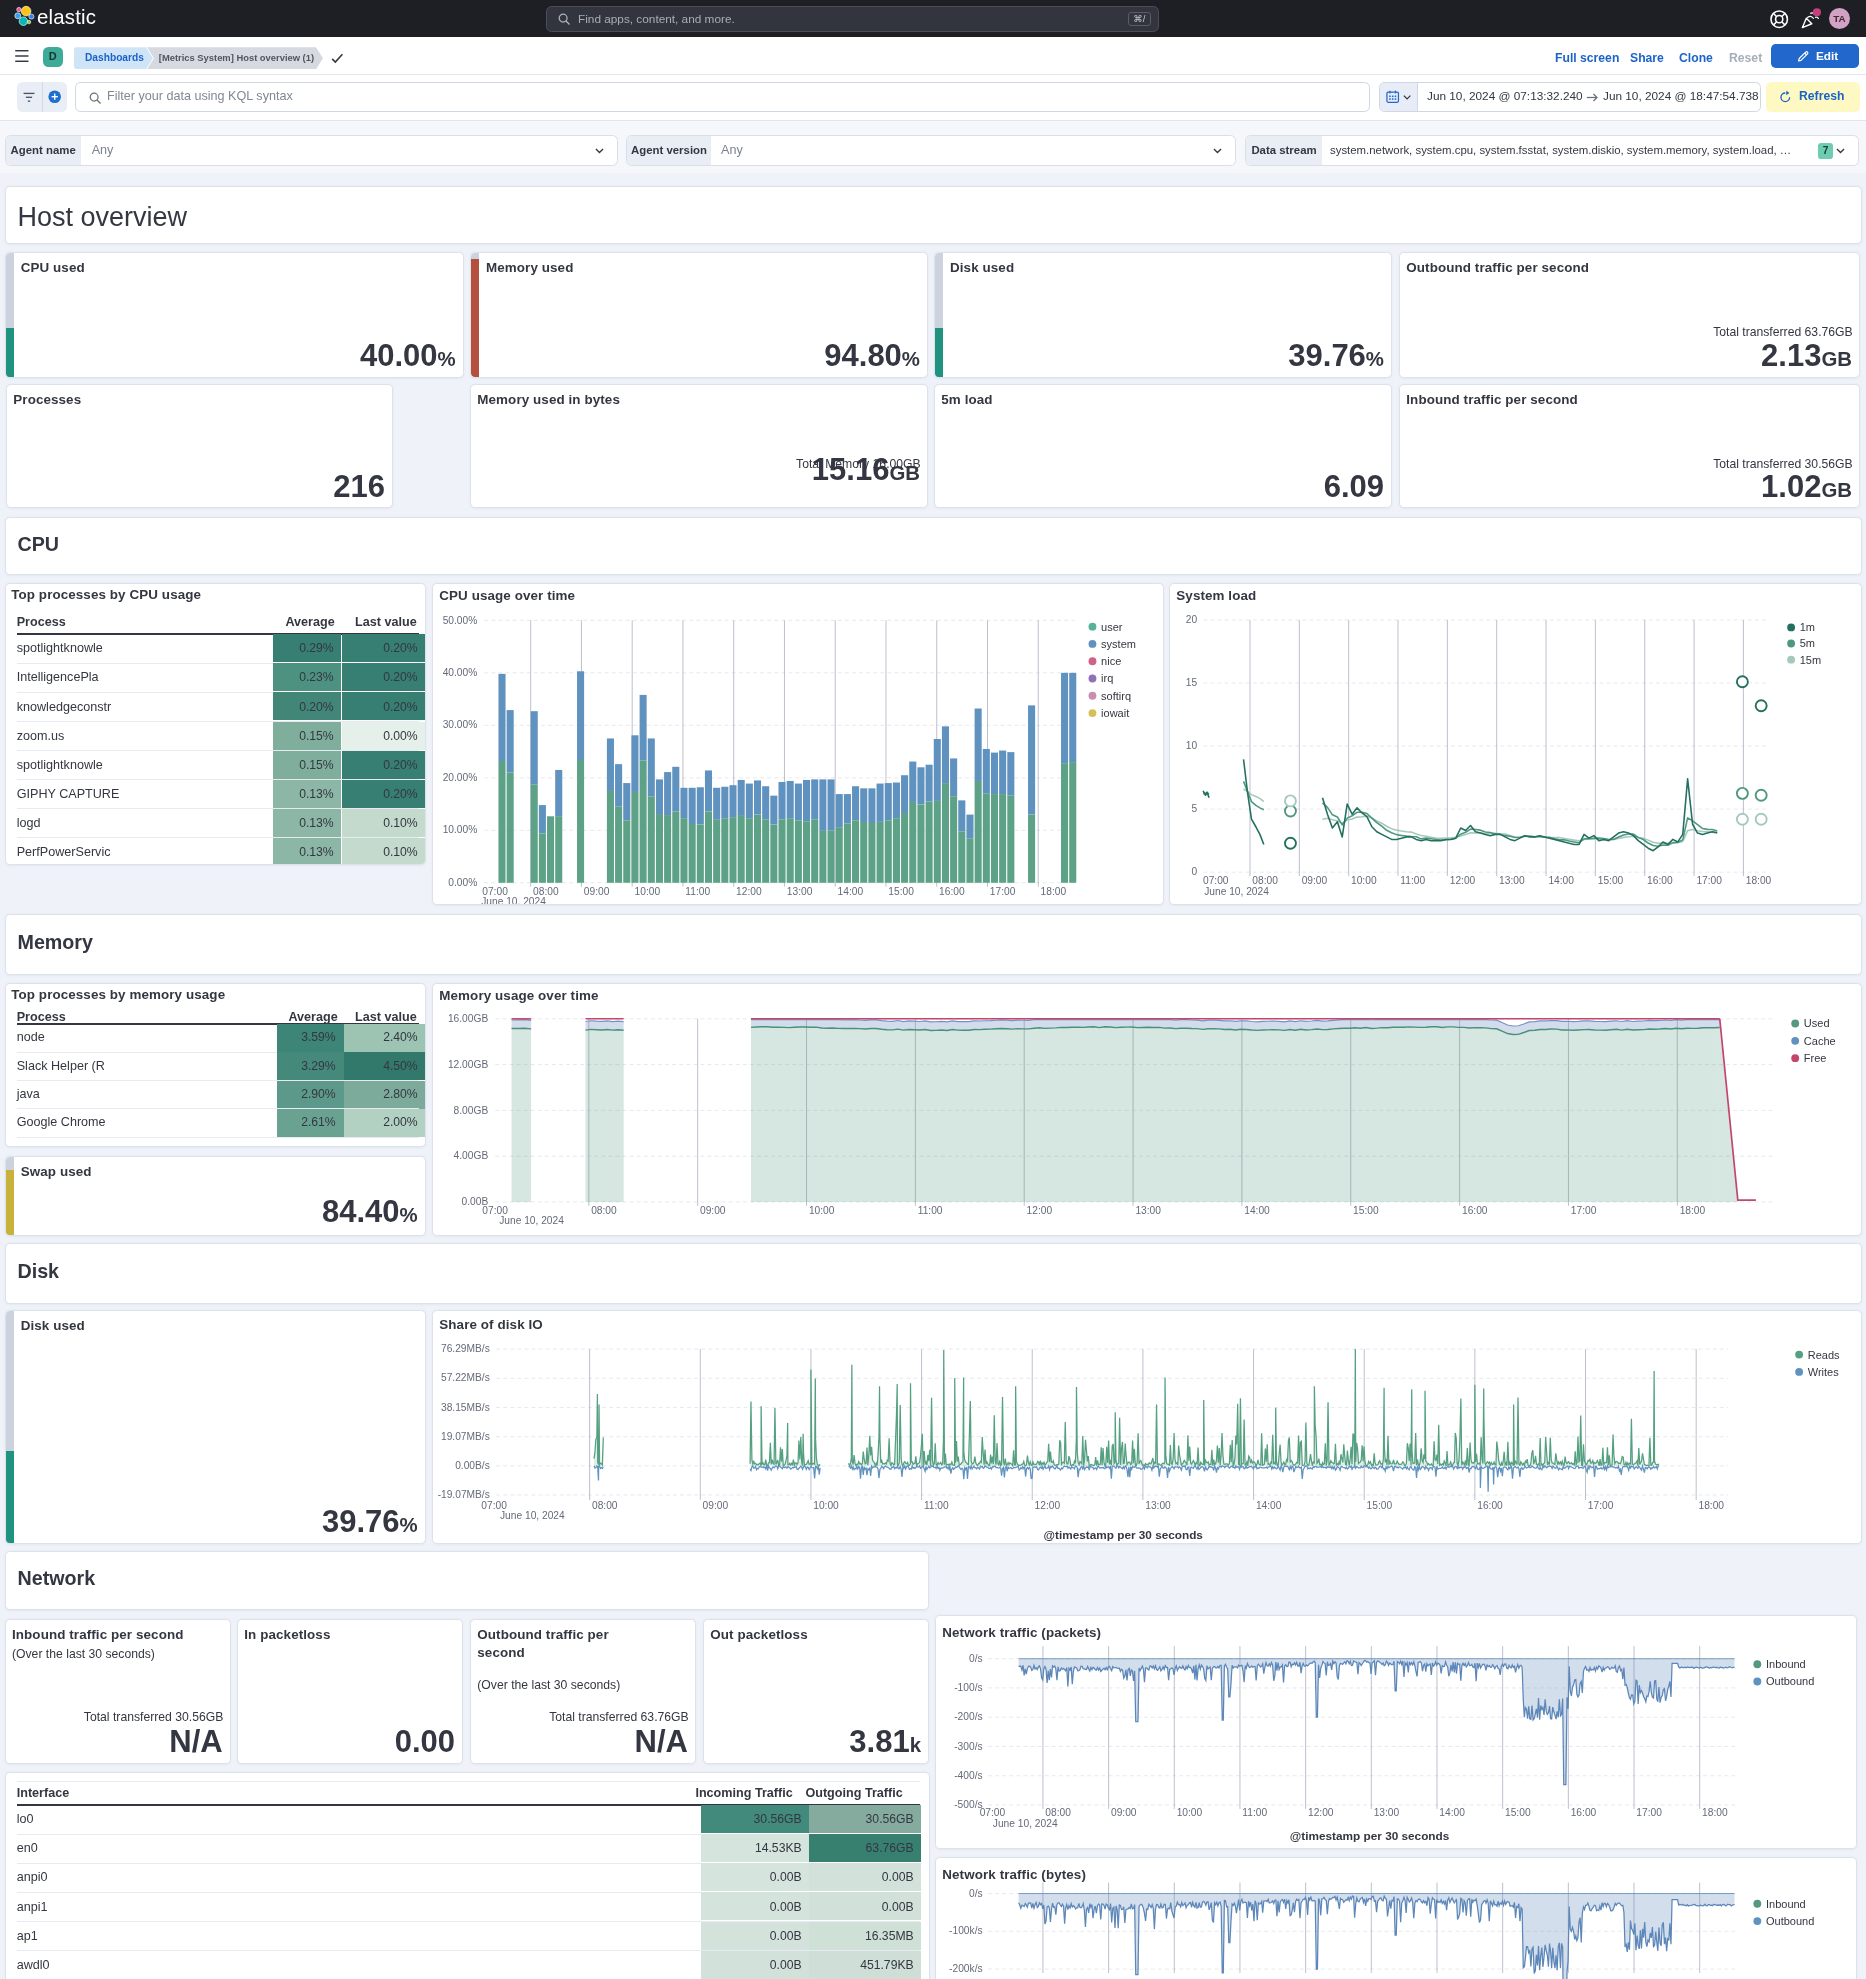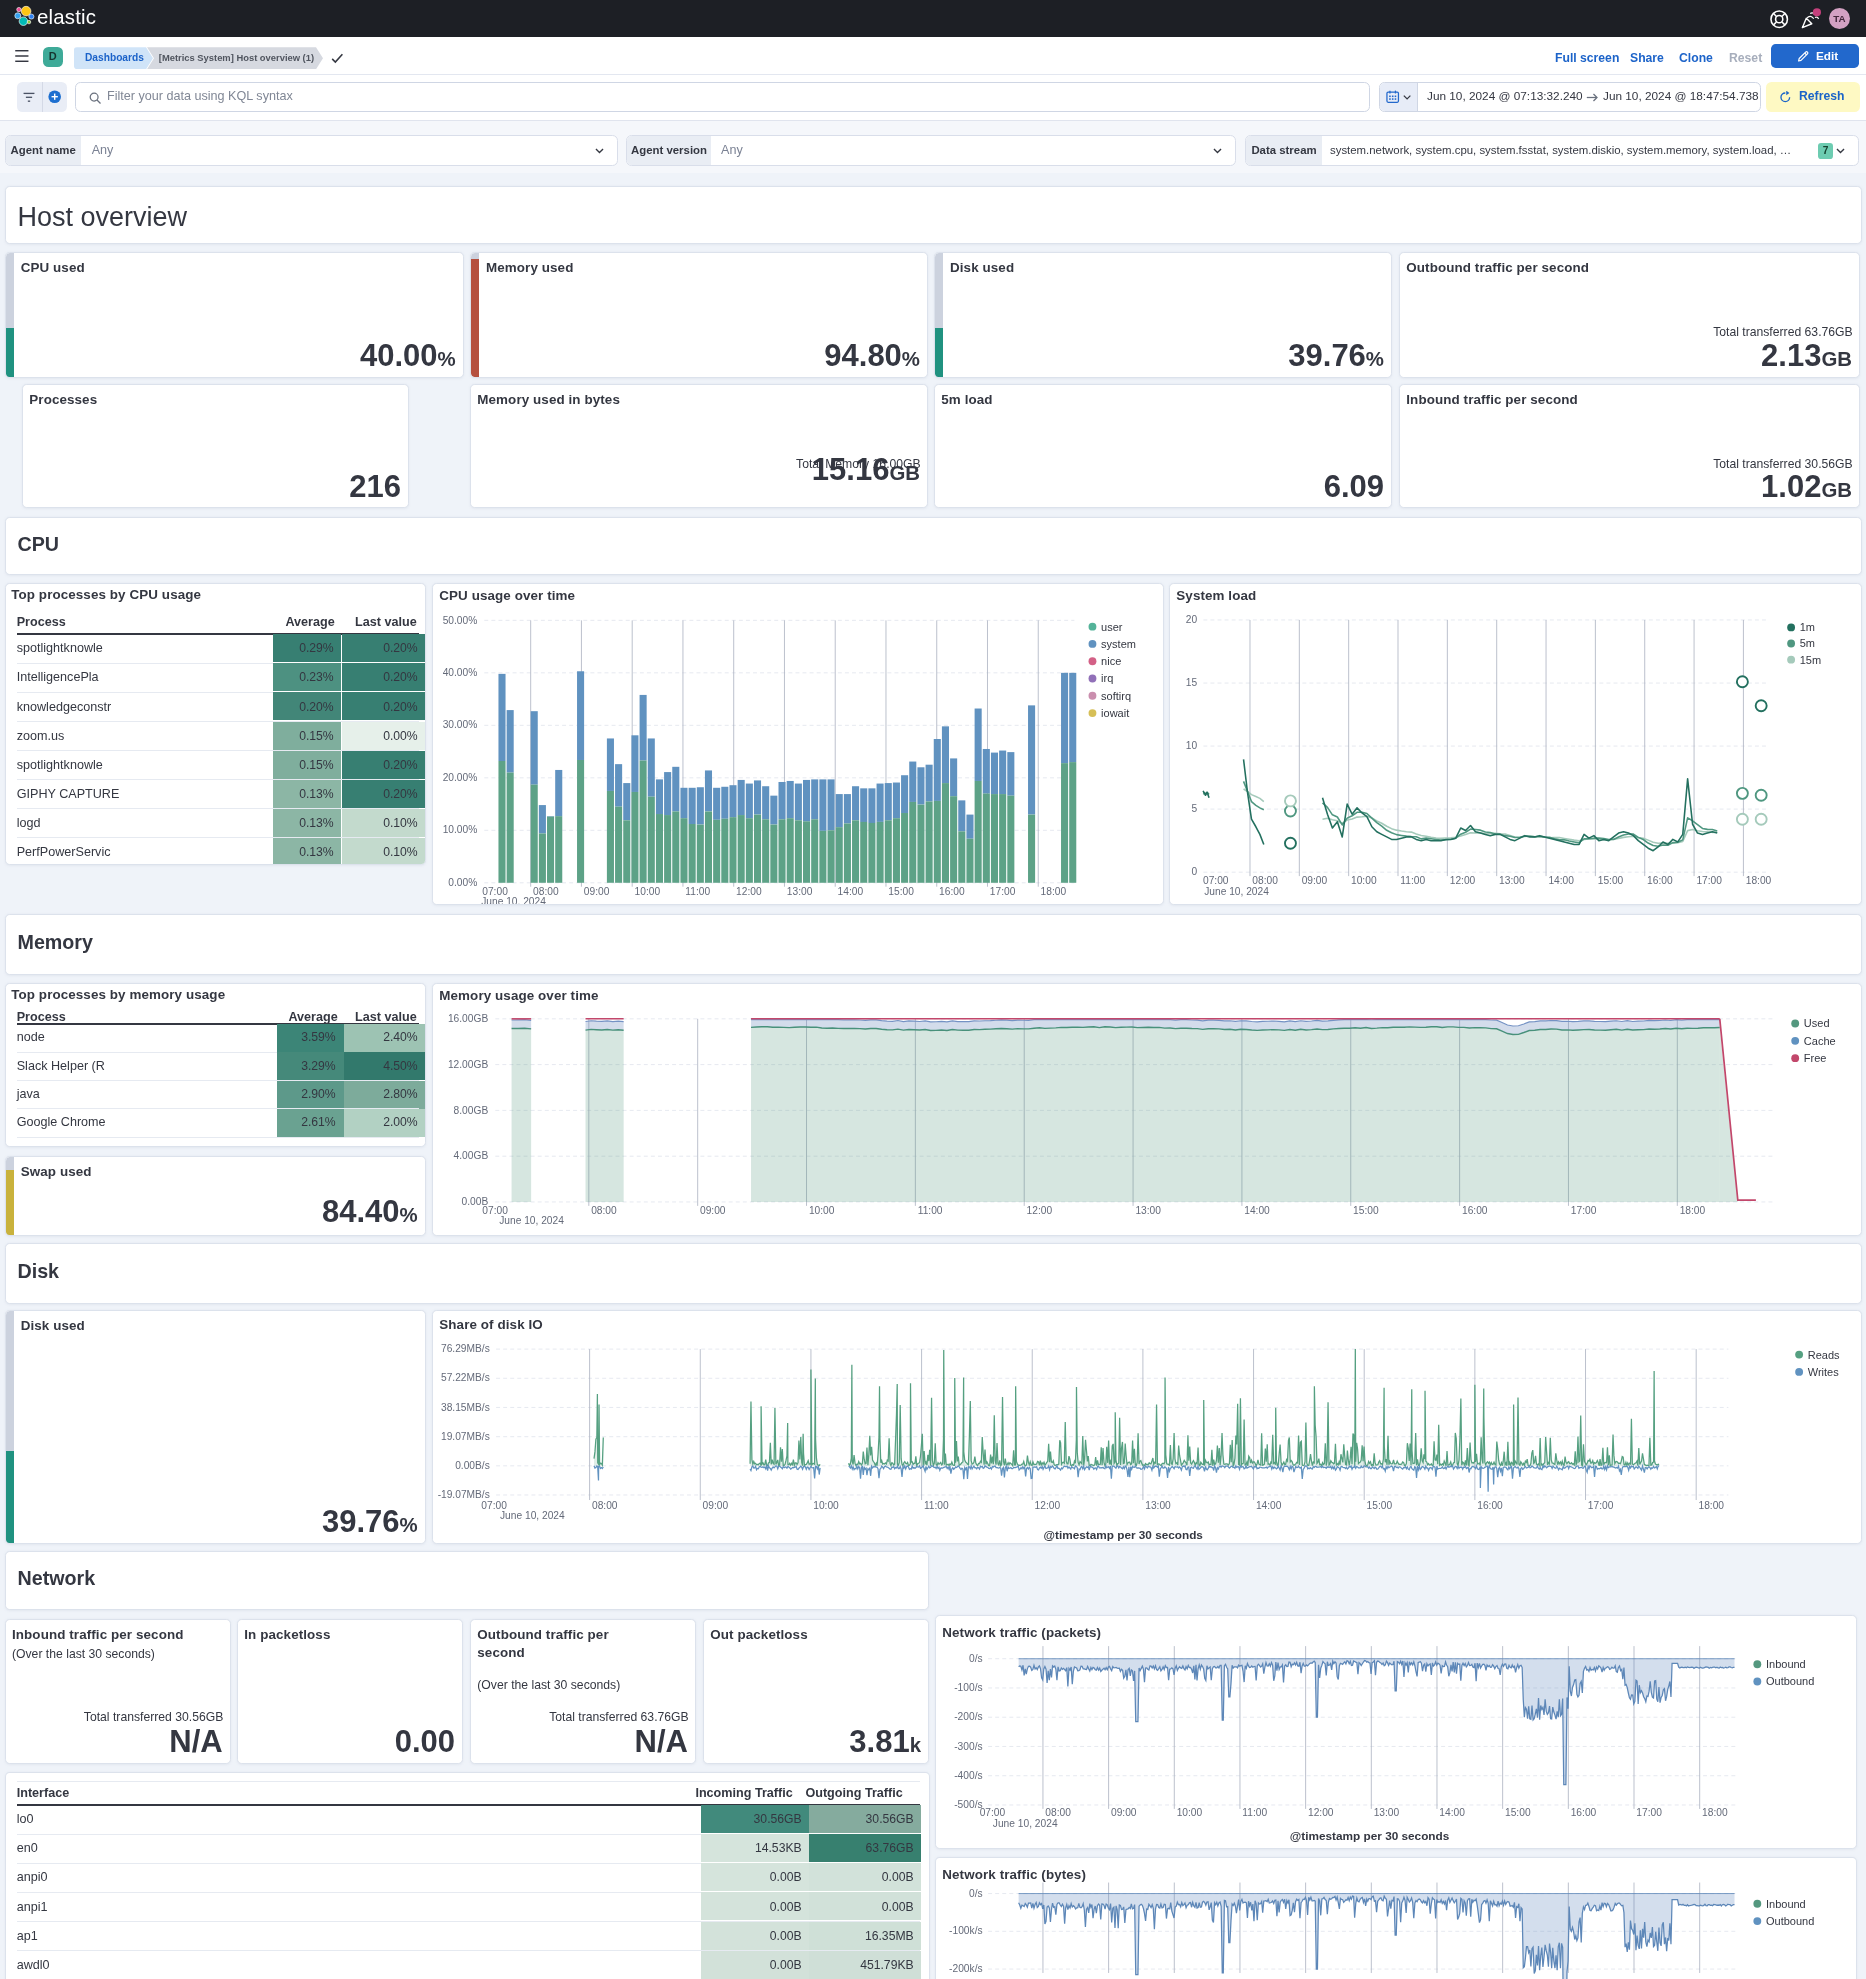--- a/index.html
+++ b/index.html
@@ -14,20 +14,28 @@
 <g stroke="#fff" stroke-width="0.8">
 <circle cx="19.5" cy="10.5" r="6.2" fill="#fec514"></circle>
 <circle cx="10.2" cy="8.5" r="2.8" fill="#f04e98"></circle>
 <circle cx="8.8" cy="16.5" r="3.9" fill="#36a2ef"></circle>
 <circle cx="16" cy="23.5" r="5.5" fill="#02bcb7"></circle>
 <circle cx="26.3" cy="17.5" r="3.3" fill="#2e80f0"></circle>
 <circle cx="23.2" cy="24.6" r="2.3" fill="#93c83e"></circle>
 </g>
     </svg>
     <div class="abs" style="left:37px;top:6.3px;font-size:20.4px;color:#fff;font-weight:400;letter-spacing:0.2px">elastic</div>
+    <div class="abs" style="left:546px;top:5.5px;width:613px;height:26px;background:#33353e;border:0.8px solid #4b4e59;border-radius:5.5px">
+      <svg width="12.6" height="12.6" viewBox="0 0 16 16" style="position:absolute;left:11px;top:6.3px">
+<circle cx="6.5" cy="6.5" r="5" fill="none" stroke="#aeb4c0" stroke-width="1.6"></circle>
+<line x1="10.2" y1="10.2" x2="14.6" y2="14.6" stroke="#aeb4c0" stroke-width="1.6"></line>
+      </svg>
+      <div class="abs" style="left:31px;top:5.5px;font-size:11.8px;color:#a6acba">Find apps, content, and more.</div>
+      <div class="abs" style="right:7px;top:5.1px;border:0.8px solid #5a5d68;border-radius:3.1px;padding:0.8px 4.7px;font-size:9.4px;color:#c3c7d1">⌘/</div>
+    </div>
     <svg width="20.4" height="20.4" viewBox="0 0 26 26" style="position:absolute;left:1769px;top:9.4px">
 <circle cx="13" cy="13" r="10.5" fill="none" stroke="#fff" stroke-width="2"></circle>
 <circle cx="13" cy="13" r="4.6" fill="none" stroke="#fff" stroke-width="2"></circle>
 <g stroke="#fff" stroke-width="2">
         <line x1="5.8" y1="5.8" x2="9.5" y2="9.5"></line>
         <line x1="20.2" y1="5.8" x2="16.5" y2="9.5"></line>
         <line x1="5.8" y1="20.2" x2="9.5" y2="16.5"></line>
         <line x1="20.2" y1="20.2" x2="16.5" y2="16.5"></line>
       </g>
     </svg>
@@ -167,21 +175,21 @@
     <div class="ptitle" style="left:15px;top:6.3px;width:429px;line-height:18px;font-size:13.4px">Disk used</div>
     <div class="abs" style="left:0;top:0;width:7.9px;height:124px;background:#ccd2de;border-radius:3.9px 0 0 3.9px"></div>
     <div class="abs" style="left:0;top:75px;width:7.9px;height:50px;background:#209280;border-radius:0 0 0 3.9px"></div>
     <div class="metricnum" style="right:7px;bottom:1.6px;font-size:31px;line-height:31px">39.76<span style="font-size:20.4px">%</span></div>
   </div>
 <div class="panel" style="left:1399px;top:252px;width:461px;height:126px;overflow:hidden">
     <div class="ptitle" style="left:6.3px;top:6.3px;width:441px;line-height:18px;font-size:13.4px">Outbound traffic per second</div>
     <div class="sub" style="right:6.3px;top:72px">Total transferred 63.76GB</div>
     <div class="metricnum" style="right:7px;bottom:1.6px;font-size:31px;line-height:31px">2.13<span style="font-size:20.4px">GB</span></div>
   </div>
-<div class="panel" style="left:22px;top:384px;width:387px;height:124px;overflow:hidden">
+<div class="panel" style="left:6px;top:384px;width:387px;height:124px;overflow:hidden">
     <div class="ptitle" style="left:6.3px;top:6.3px;width:439px;line-height:18px;font-size:13.4px">Processes</div>
     <div class="metricnum" style="right:7px;bottom:0.8px;font-size:31px;line-height:31px">216<span style="font-size:20.4px"></span></div>
   </div>
 <div class="panel" style="left:470px;top:384px;width:458px;height:124px;overflow:hidden">
     <div class="ptitle" style="left:6.3px;top:6.3px;width:438px;line-height:18px;font-size:13.4px">Memory used in bytes</div>
     <div class="sub" style="right:6.3px;top:72px">Total Memory 16.00GB</div>
     <div class="metricnum" style="right:7px;bottom:18px;font-size:31px;line-height:31px">15.16<span style="font-size:20.4px">GB</span></div>
   </div>
 <div class="panel" style="left:934px;top:384px;width:458px;height:124px;overflow:hidden">
     <div class="ptitle" style="left:6.3px;top:6.3px;width:438px;line-height:18px;font-size:13.4px">5m load</div>

